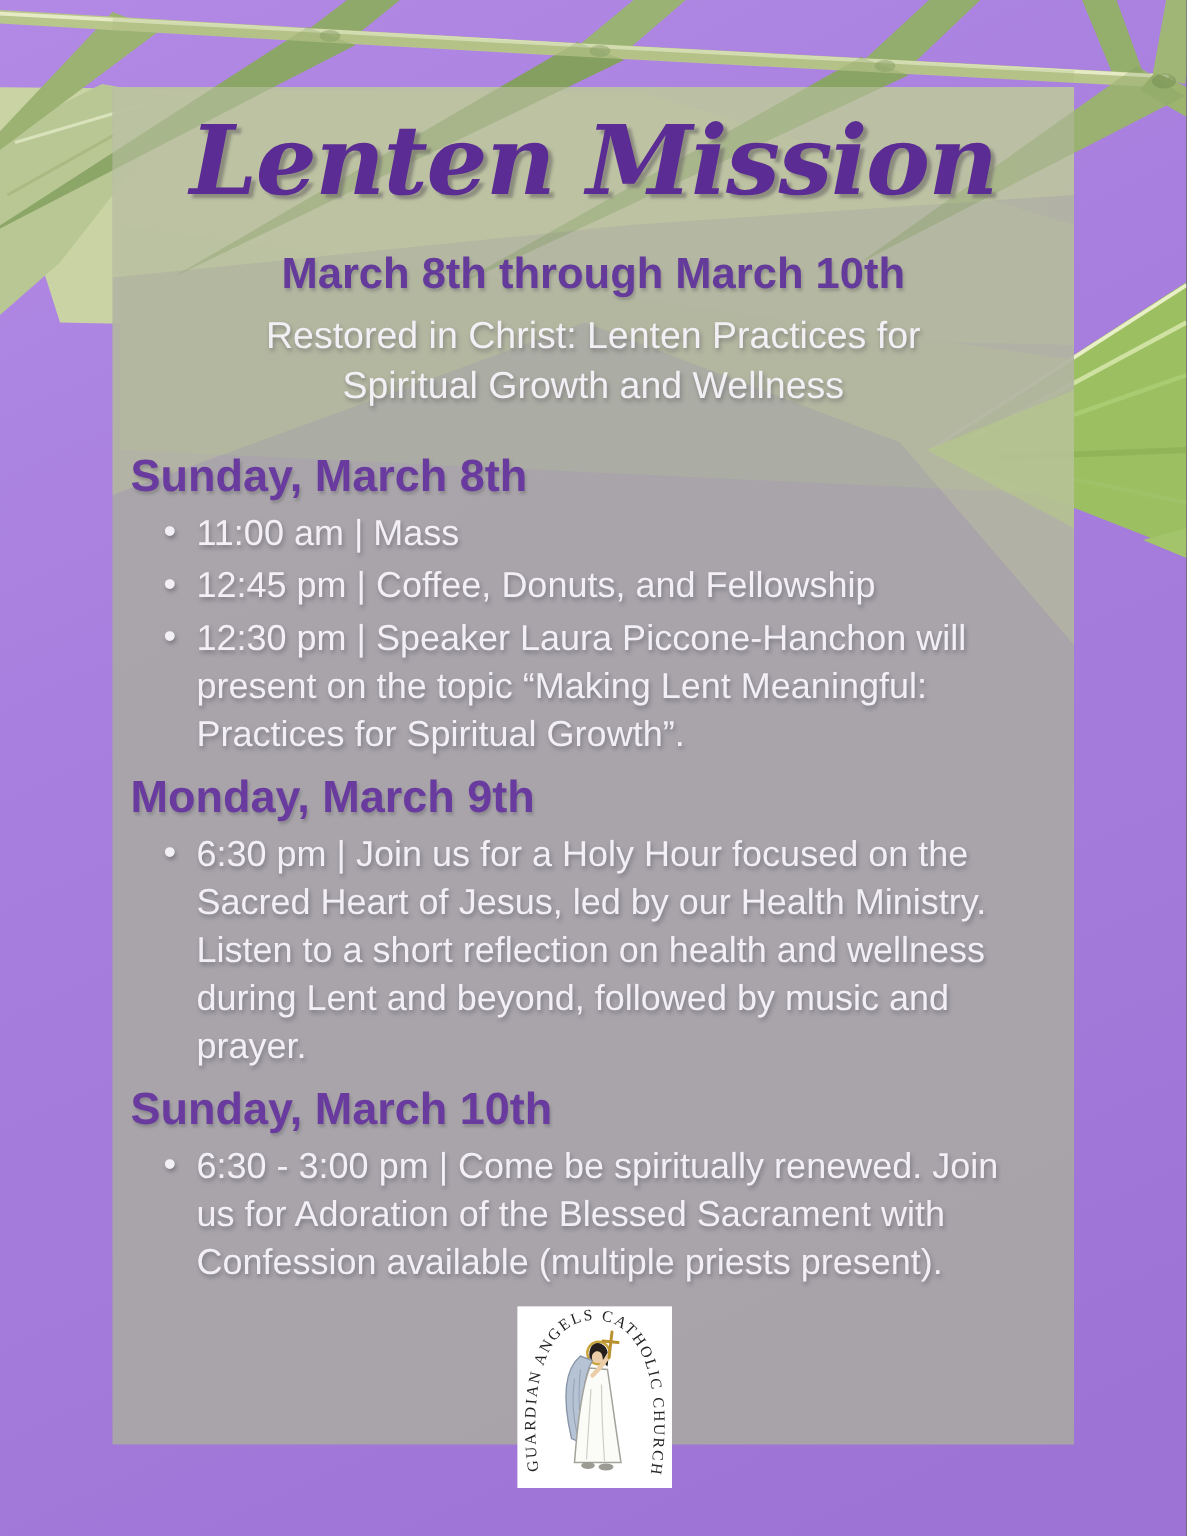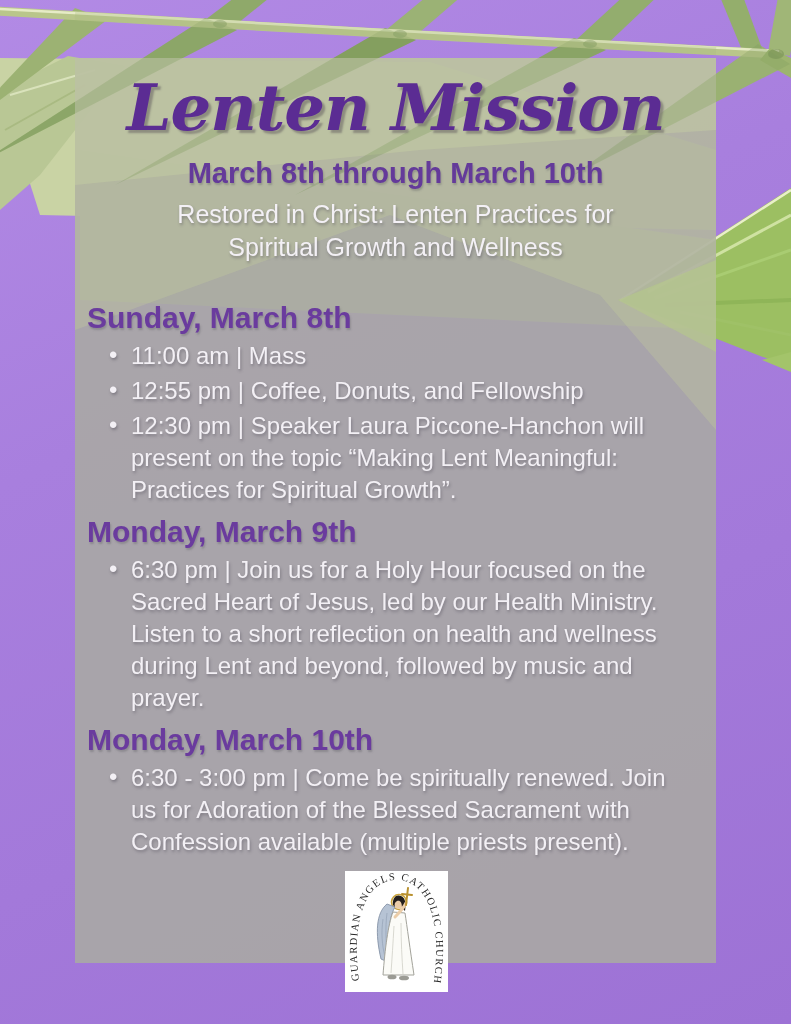--- a/index.html
+++ b/index.html
@@ -20,21 +20,21 @@
   .title{
     margin-top:8px;
     font-family:"DejaVu Serif","Liberation Serif",serif;
     font-style:italic;font-weight:bold;
     font-size:64px;line-height:1.3;
     color:#5b2c93;
     letter-spacing:-1px;
     text-shadow:3px 3px 2px rgba(115,112,108,0.65);
   }
   .date-range{
-    margin-top:8px;
+    margin-top:18px;
     font-size:29px;font-weight:bold;
     color:#643a9a;
     text-shadow:1px 2px 2px rgba(90,88,95,0.35);
   }
   .theme{
     margin-top:8px;
     font-size:25px;line-height:1.3;
     color:#f3f0f5;
     text-shadow:1px 2px 3px rgba(75,70,85,0.45);
   }
@@ -152,34 +152,34 @@
         <div>Spiritual Growth and Wellness</div>
       </div>
     </div>
 
     <div class="sections">
 
       <div class="section">
         <div class="day-heading">Sunday, March 8th</div>
         <ul class="schedule">
           <li>11:00 am | Mass</li>
-          <li>12:55 pm | Coffee, Donuts, and Fellowship</li>
+          <li>12:45 pm | Coffee, Donuts, and Fellowship</li>
           <li>12:30 pm | Speaker Laura Piccone-Hanchon will present on the topic “Making Lent Meaningful: Practices for Spiritual Growth”.</li>
         </ul>
       </div>
 
       <div class="section">
         <div class="day-heading">Monday, March 9th</div>
         <ul class="schedule">
           <li>6:30 pm | Join us for a Holy Hour focused on the Sacred Heart of Jesus, led by our Health Ministry. Listen to a short reflection on health and wellness during Lent and beyond, followed by music and prayer.</li>
         </ul>
       </div>
 
       <div class="section">
-        <div class="day-heading">Monday, March 10th</div>
+        <div class="day-heading">Sunday, March 10th</div>
         <ul class="schedule">
           <li>6:30 - 3:00 pm | Come be spiritually renewed. Join us for Adoration of the Blessed Sacrament with Confession available (multiple priests present).</li>
         </ul>
       </div>
 
     </div>
 
     <div class="logo">
       <svg width="103" height="121" viewBox="0 0 103 121">
         <rect x="0" y="0" width="103" height="121" fill="#ffffff"></rect>

